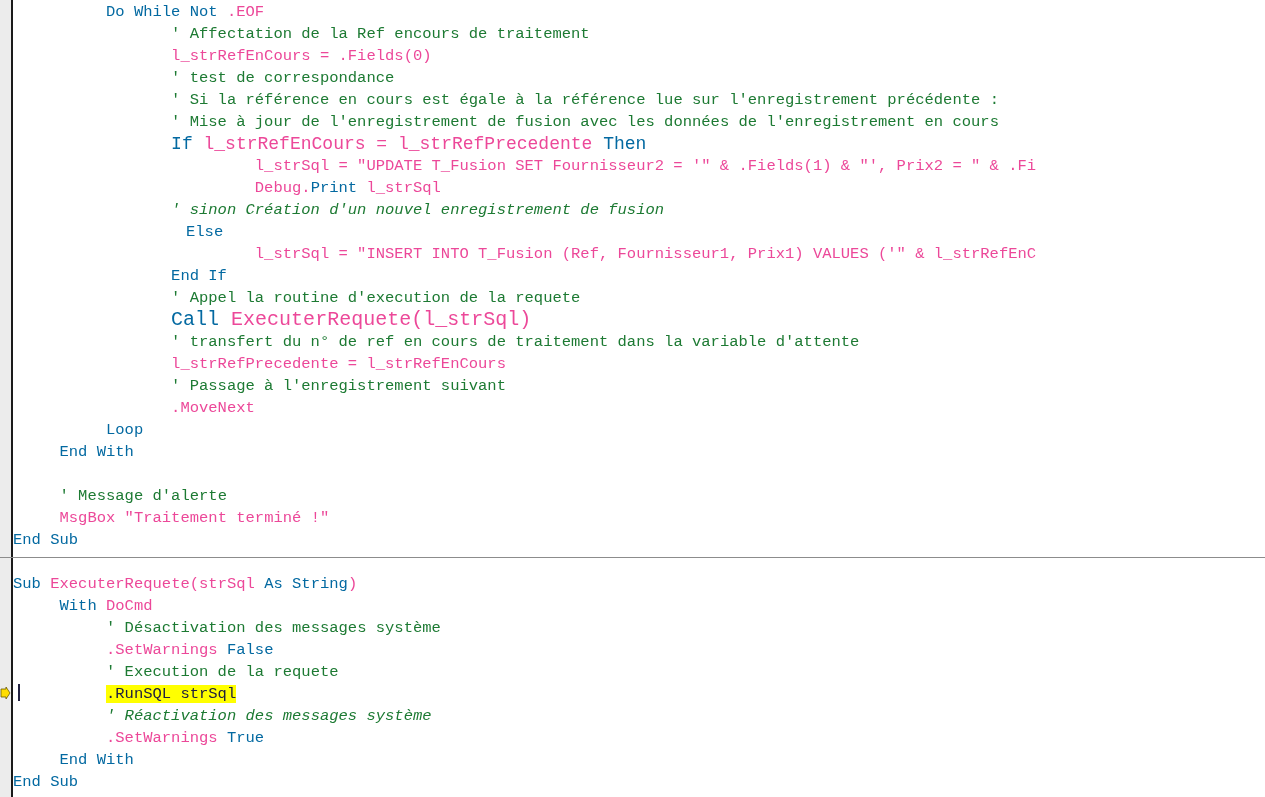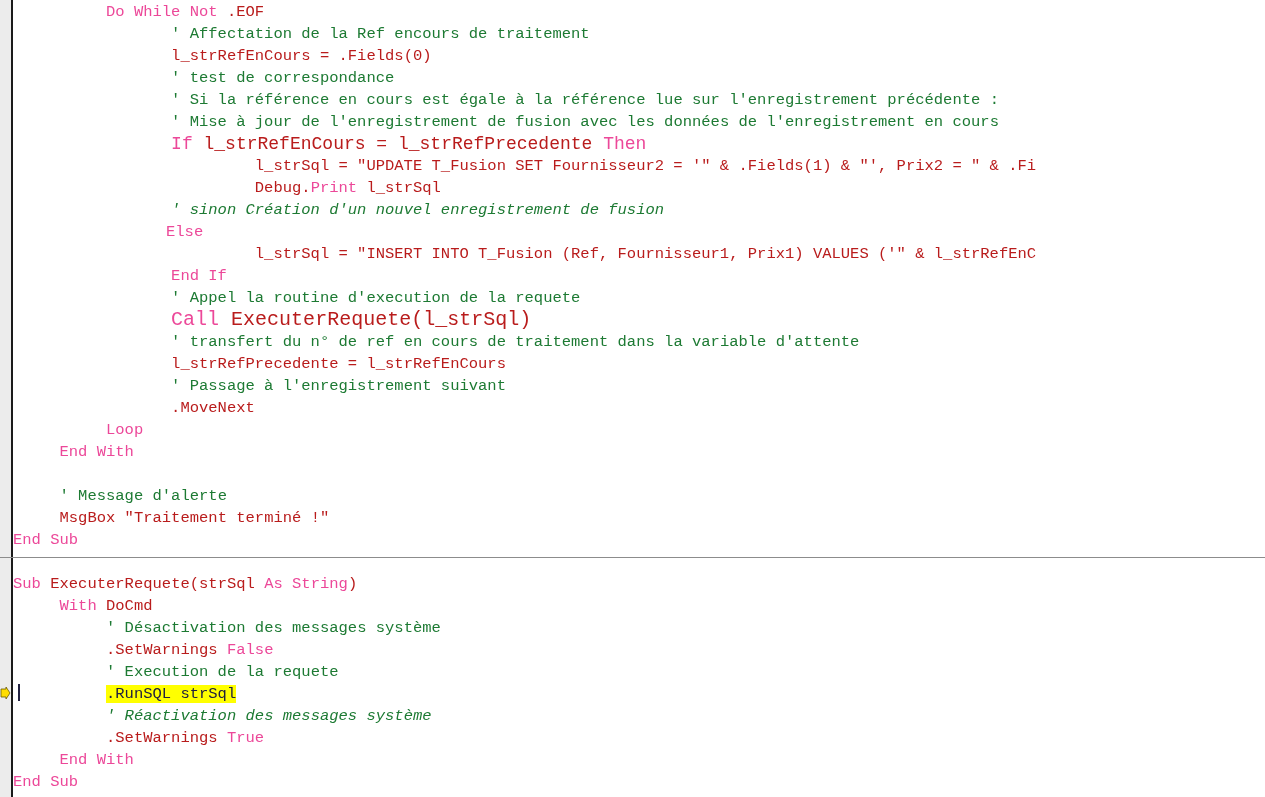--- a/index.html
+++ b/index.html
@@ -67,23 +67,23 @@
     height: 22px;
     line-height: 22px;
     white-space: pre;
     font-size: 15.5px;
     font-family: "Liberation Mono", "DejaVu Sans Mono", monospace;
     letter-spacing: 0px;
     color: #202040;
   }
 
   .tok { white-space: pre; }
-  .tok-kw      { color: #ec4899; }
+  .tok-kw      { color: #0369a1; }
   .tok-comment { color: #1d7a33; }
-  .tok-plain   { color: #b91c1c; }
+  .tok-plain   { color: #ec4899; }
   .tok-hl {
     background: #ffff00;
     color: #202040;
   }
 
   
   .exec-arrow {
     position: absolute;
     left: 0px;
     width: 11px;
@@ -123,21 +123,21 @@
       <div class="code-line" style="top: 1px; left: 93px; line-height: 22px; font-size: 15.5px;"><span class="tok tok-kw">Do While Not</span><span class="tok tok-plain"> .EOF</span></div>
       <div class="code-line" style="top: 23px; left: 158.1px; line-height: 22px; font-size: 15.5px; text-align: right;"><span class="tok tok-comment">' Affectation de la Ref encours de traitement</span></div>
       <div class="code-line" style="top: 45px; left: 158.1px; line-height: 22px; font-size: 15.5px; text-align: right;"><span class="tok tok-plain">l_strRefEnCours = .Fields(0)</span></div>
       <div class="code-line" style="top: 67px; left: 158.1px; line-height: 22px; font-size: 15.5px;"><span class="tok tok-comment">' test de correspondance</span></div>
       <div class="code-line" style="top: 111px; left: 158.1px; line-height: 22px; font-size: 15.5px;"><span class="tok tok-comment">' Mise à jour de l'enregistrement de fusion avec les données de l'enregistrement en cours</span></div>
       <div class="code-line" style="top: 89px; left: 158.1px; line-height: 22px; font-size: 15.5px;"><span class="tok tok-comment">' Si la référence en cours est égale à la référence lue sur l'enregistrement précédente :</span></div>
       <div class="code-line" style="top: 133px; left: 158.1px; line-height: 22px; font-size: 18px;"><span class="tok tok-kw">If</span><span class="tok tok-plain"> l_strRefEnCours = l_strRefPrecedente </span><span class="tok tok-kw">Then</span></div>
       <div class="code-line" style="top: 155px; left: 241.8px; line-height: 22px; font-size: 15.5px;"><span class="tok tok-plain">l_strSql = "UPDATE T_Fusion SET Fournisseur2 = '" &amp; .Fields(1) &amp; "', Prix2 = " &amp; .Fi</span></div>
       <div class="code-line" style="top: 177px; left: 241.8px; line-height: 22px; font-size: 15.5px;"><span class="tok tok-plain">Debug</span><span class="tok tok-plain">.</span><span class="tok tok-kw">Print</span><span class="tok tok-plain"> l_strSql</span></div>
       <div class="code-line" style="top: 199px; left: 158.1px; line-height: 22px; font-size: 15.5px; font-style: italic;"><span class="tok tok-comment">' sinon Création d'un nouvel enregistrement de fusion</span></div>
-      <div class="code-line" style="top: 221px; left: 153px; line-height: 22px; font-size: 15.5px;"><span class="tok tok-kw">Else</span></div>
+      <div class="code-line" style="top: 221px; left: 173px; line-height: 22px; font-size: 15.5px;"><span class="tok tok-kw">Else</span></div>
       <div class="code-line" style="top: 243px; left: 241.8px; line-height: 22px; font-size: 15.5px;"><span class="tok tok-plain">l_strSql = "INSERT INTO T_Fusion (Ref, Fournisseur1, Prix1) VALUES ('" &amp; l_strRefEnC</span></div>
       <div class="code-line" style="top: 265px; left: 158.1px; line-height: 22px; font-size: 15.5px;"><span class="tok tok-kw">End If</span></div>
       <div class="code-line" style="top: 287px; left: 158.1px; line-height: 22px; font-size: 15.5px;"><span class="tok tok-comment">' Appel la routine d'execution de la requete</span></div>
       <div class="code-line" style="top: 309px; left: 158.1px; line-height: 22px; font-size: 20px;"><span class="tok tok-kw">Call</span><span class="tok tok-plain"> ExecuterRequete(l_strSql)</span></div>
       <div class="code-line" style="top: 331px; left: 158.1px; line-height: 22px; font-size: 15.5px;"><span class="tok tok-comment">' transfert du n° de ref en cours de traitement dans la variable d'attente</span></div>
       <div class="code-line" style="top: 375px; left: 158.1px; line-height: 22px; font-size: 15.5px;"><span class="tok tok-comment">' Passage à l'enregistrement suivant</span></div>
       <div class="code-line" style="top: 353px; left: 158.1px; line-height: 22px; font-size: 15.5px;"><span class="tok tok-plain">l_strRefPrecedente = l_strRefEnCours</span></div>
       <div class="code-line" style="top: 397px; left: 158.1px; line-height: 22px; font-size: 15.5px;"><span class="tok tok-plain">.MoveNext</span></div>
       <div class="code-line" style="top: 419px; left: 93px; line-height: 22px; font-size: 15.5px;"><span class="tok tok-kw">Loop</span></div>
       <div class="code-line" style="top: 441px; left: 46.5px; line-height: 22px; font-size: 15.5px;"><span class="tok tok-kw">End With</span></div>

